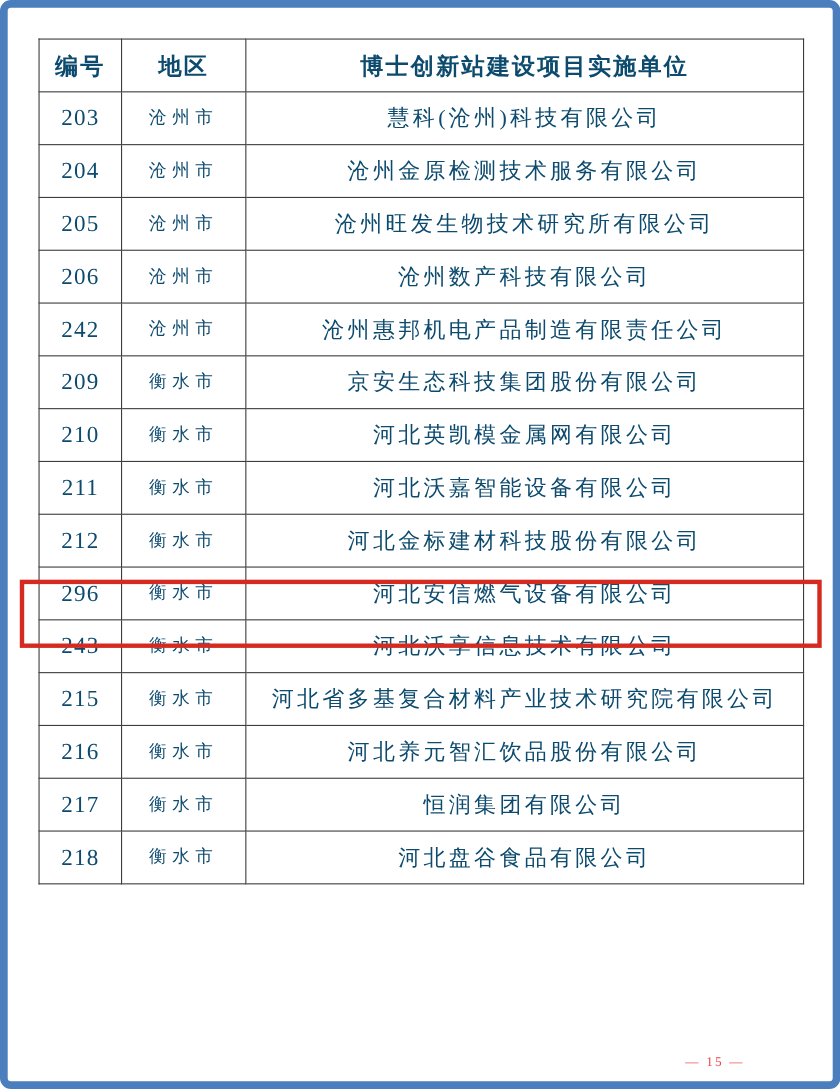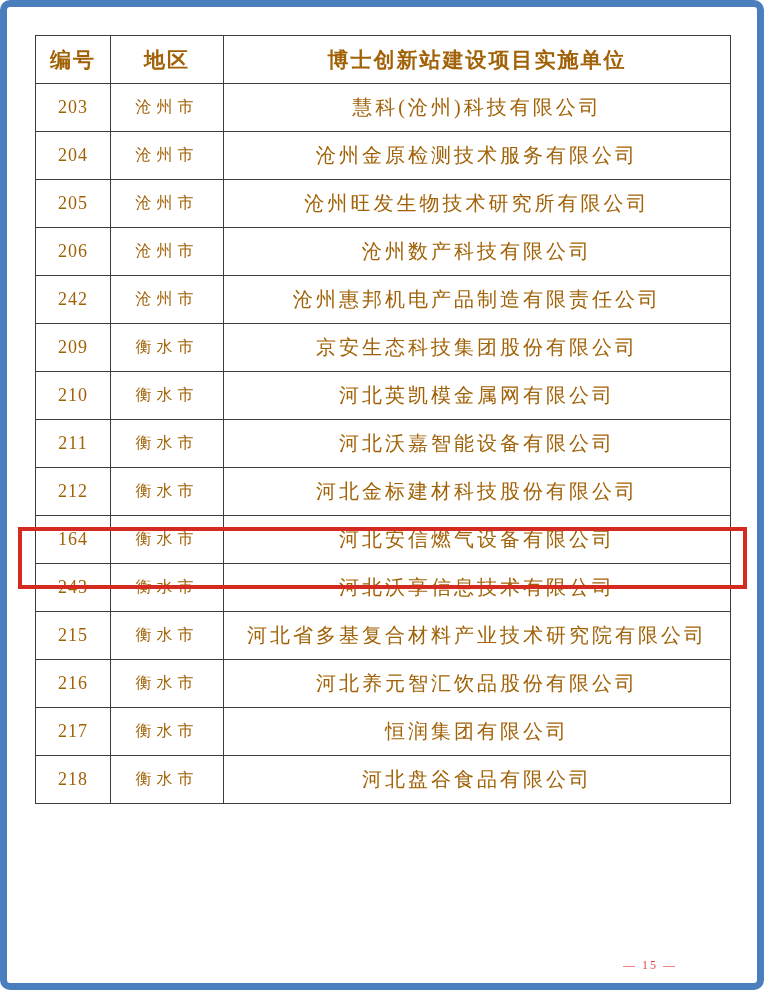--- a/index.html
+++ b/index.html
@@ -18,41 +18,41 @@
     background: #ffffff;
     overflow: hidden;
   }
   table.units {
     position: absolute;
     left: 28px;
     top: 28px;
     width: 695px;
     border-collapse: collapse;
     table-layout: fixed;
-    color: #a16207;
+    color: #0c4a6e;
   }
   table.units col.c-num  { width: 75px; }
   table.units col.c-reg  { width: 113px; }
   table.units col.c-unit { width: 507px; }
   table.units th, table.units td {
     border: 1.5px solid #3c3c3c;
     height: 47px;
     padding: 0;
     text-align: center;
     vertical-align: middle;
     overflow: hidden;
     white-space: nowrap;
   }
   th.h-cell {
     font-size: 21px;
     font-weight: bold;
     letter-spacing: 2px;
   }
   td.num-cell {
-    font-size: 18px;
+    font-size: 21px;
     letter-spacing: 1px;
     font-weight: normal;
   }
   td.reg-cell {
     font-size: 16px;
     letter-spacing: 5px;
   }
   td.unit-cell {
     font-size: 20px;
     letter-spacing: 3px;
@@ -143,21 +143,21 @@
     <td class="unit-cell">河北沃嘉智能设备有限公司</td>
   </tr>
 
   <tr>
     <td class="num-cell">212</td>
     <td class="reg-cell">衡水市</td>
     <td class="unit-cell">河北金标建材科技股份有限公司</td>
   </tr>
 
   <tr>
-    <td class="num-cell">164</td>
+    <td class="num-cell">296</td>
     <td class="reg-cell">衡水市</td>
     <td class="unit-cell">河北安信燃气设备有限公司</td>
   </tr>
 
   <tr>
     <td class="num-cell">243</td>
     <td class="reg-cell">衡水市</td>
     <td class="unit-cell">河北沃享信息技术有限公司</td>
   </tr>
 

